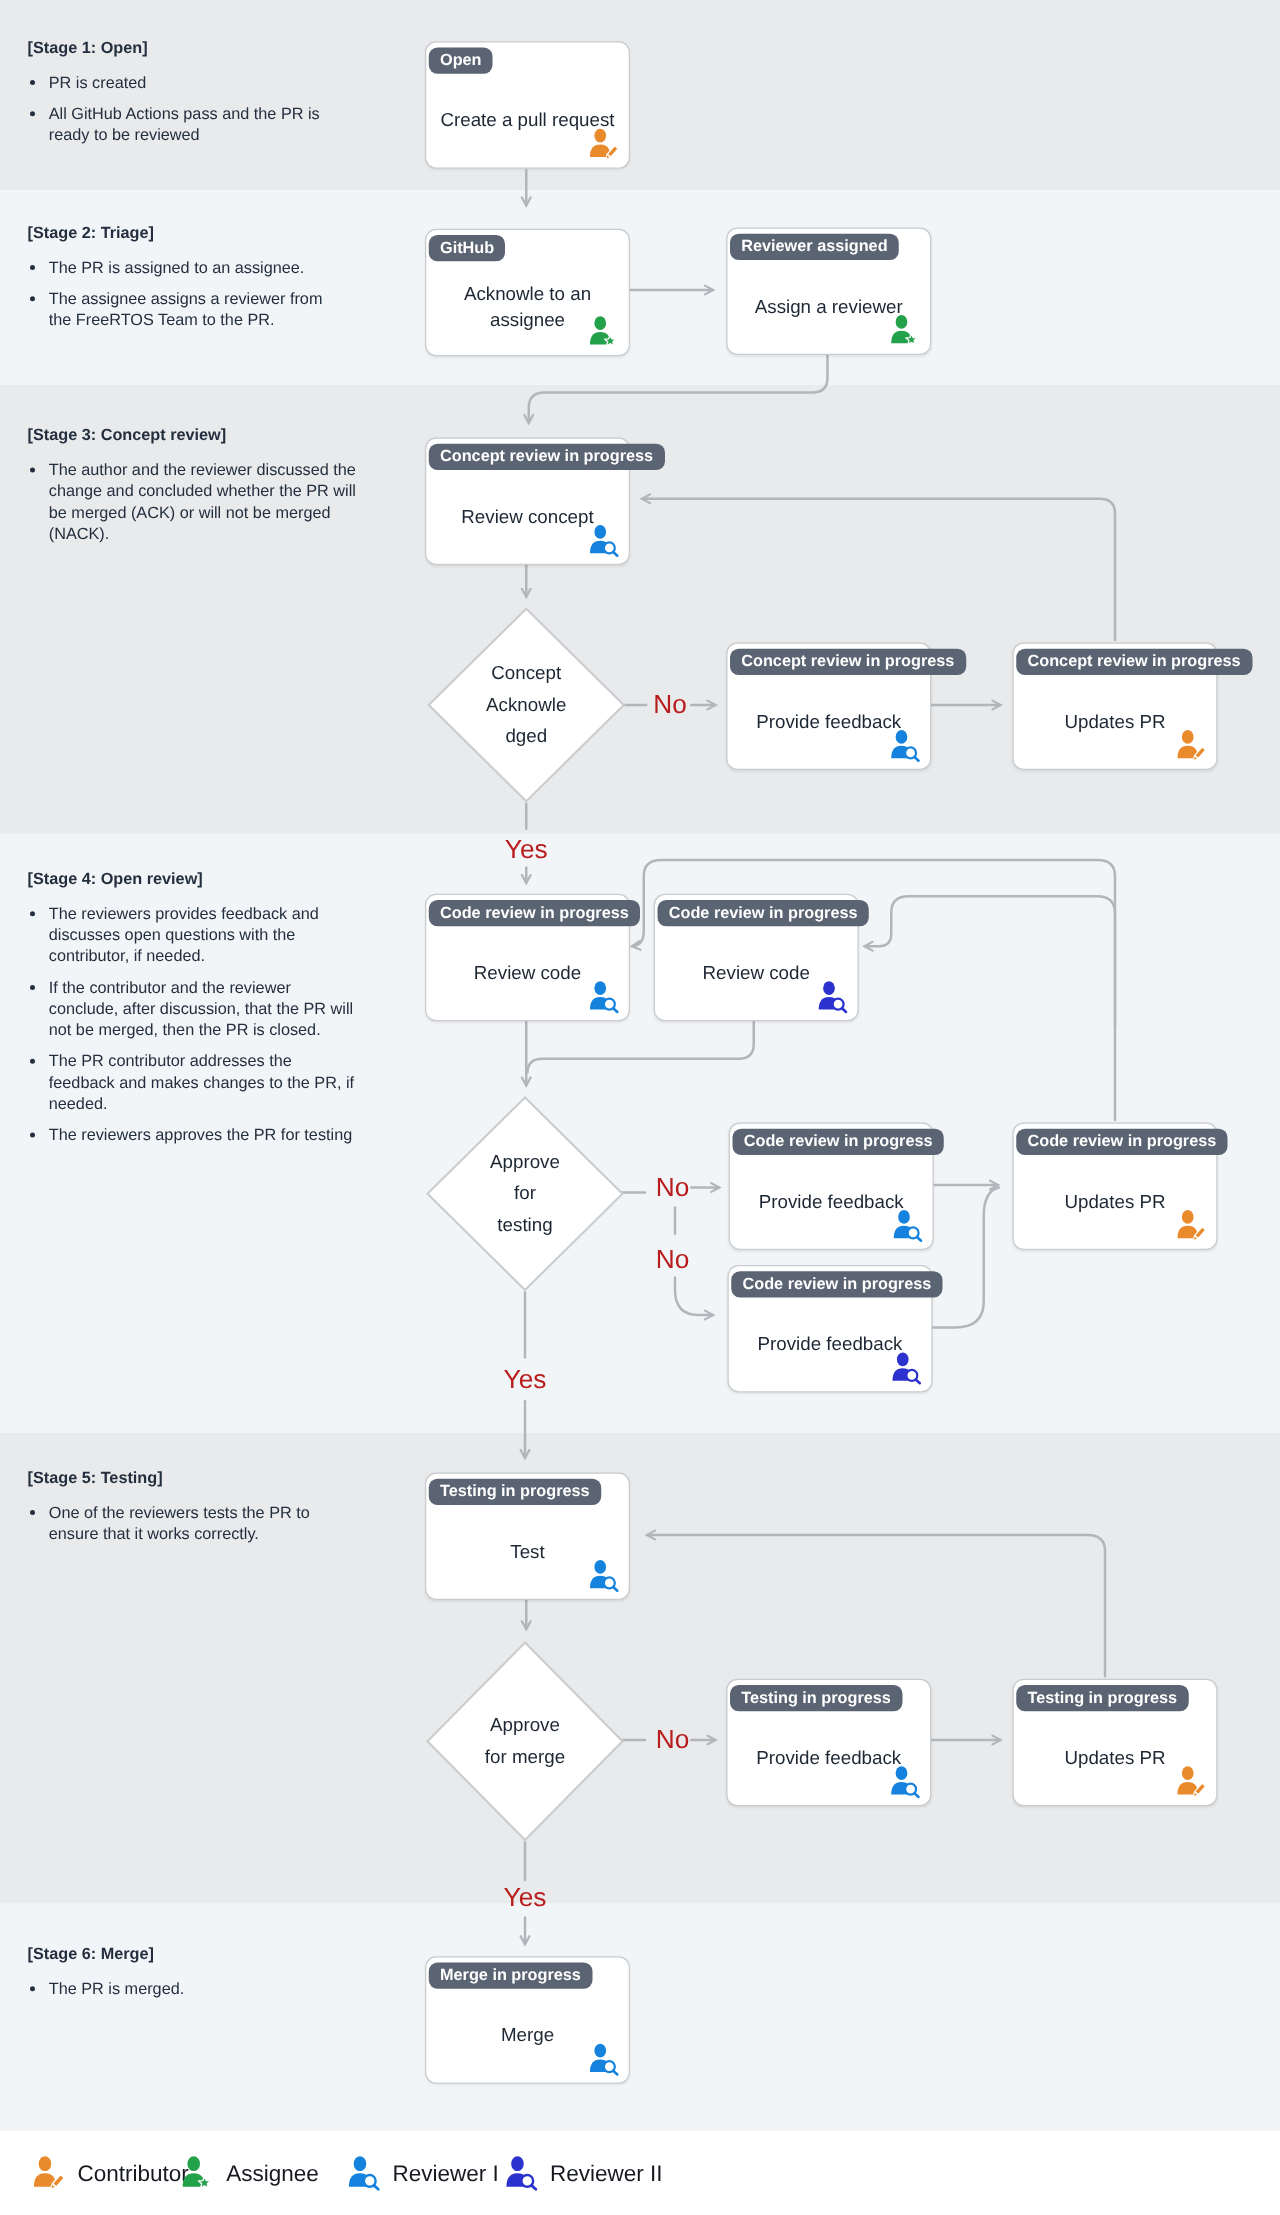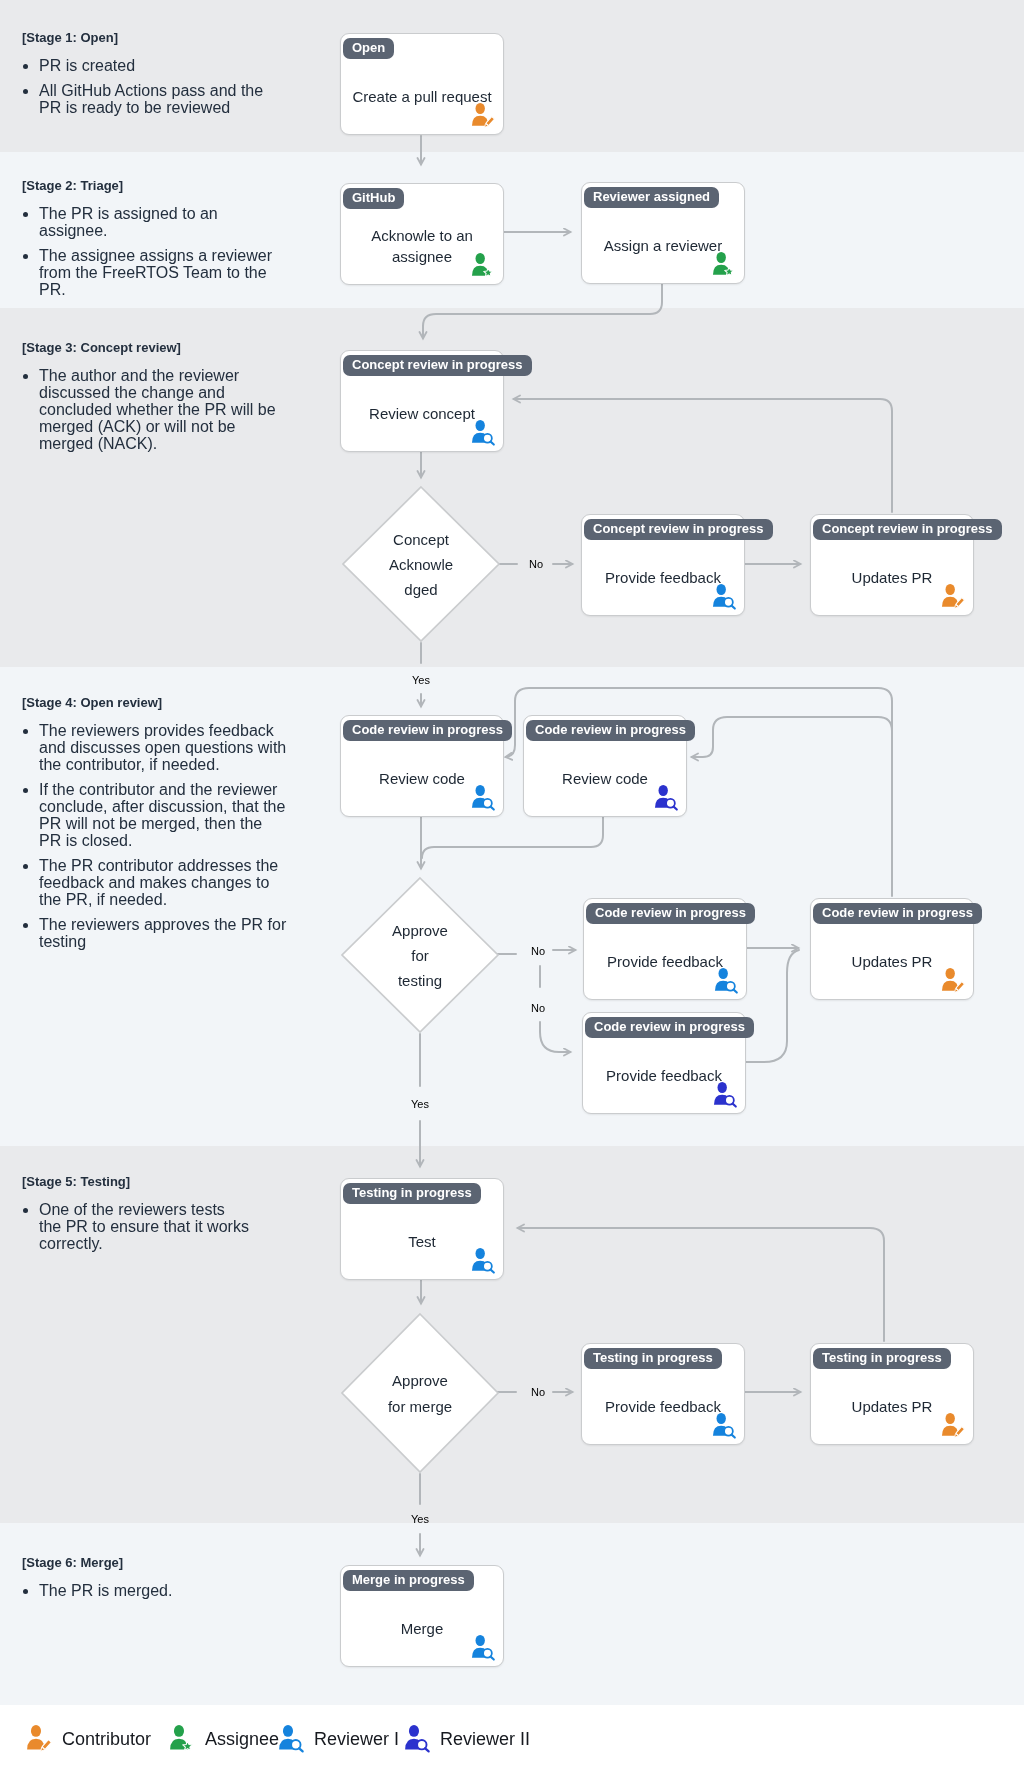--- a/index.html
+++ b/index.html
@@ -5,33 +5,33 @@
   html,body{margin:0;padding:0;background:#fff;}
   .canvas{position:relative;width:1024px;height:1772px;overflow:hidden;
           font-family:"Liberation Sans",sans-serif;background:#fff;}
   .band{position:absolute;left:0;width:1024px;}
   .band-gray{background:#e9eaec;}
   .band-light{background:#f2f5f8;}
   .band-white{background:#ffffff;}
   .stage-text{position:absolute;left:22px;color:#232f3e;}
   .stage-title{font-size:13px;font-weight:700;margin:0 0 12px 0;color:#232f3e;}
   .stage-bullets{margin:0;padding-left:17px;}
-  .stage-bullets li{font-size:16px;line-height:17px;margin-bottom:8px;color:#232f3e;}
+  .stage-bullets li{font-size:13px;line-height:17px;margin-bottom:8px;color:#232f3e;}
   .flow-svg{position:absolute;left:0;top:0;}
   .node{position:absolute;width:162px;height:100px;background:#fff;
         border:1.5px solid #caccce;border-radius:9px;
         box-shadow:0 1px 2px rgba(0,0,0,0.07);}
   .node-badge{position:absolute;top:4px;left:2px;background:#5b6472;color:#fff;
         font-size:13px;font-weight:700;padding:3px 9px 4px 9px;border-radius:7px;
         white-space:nowrap;line-height:14px;}
   .node-label{position:absolute;left:0;right:0;top:0;bottom:0;display:flex;
         align-items:center;justify-content:center;text-align:center;
         font-size:15px;line-height:21px;color:#1d2733;padding:24px 10px 0 10px;box-sizing:border-box;}
   .node-icon{position:absolute;right:7px;bottom:5px;width:26px;height:26px;}
-  .flow-label{position:absolute;transform:translate(-50%,-50%);font-size:11px;color:#000000;}
+  .flow-label{position:absolute;transform:translate(-50%,-50%);font-size:21px;color:#b91c1c;}
   .legend-item{position:absolute;display:flex;align-items:center;gap:9px;}
   .legend-icon{width:28px;height:28px;}
   .legend-label{font-size:18px;color:#16191f;}
   .diamond-text{font-size:15px;fill:#1d2733;}
 </style>
 </head>
 <body>
 
 <div class="canvas">
 
@@ -327,21 +327,21 @@
     <span class="legend-icon"><svg width="100%" height="100%" viewBox="0 0 24 25" style="overflow:visible">
           <ellipse cx="9.3" cy="5.3" rx="4.5" ry="5.3" fill="#e98a2c"></ellipse>
           <path d="M1.4 21.8 Q1.4 12.2 9.3 12.2 Q17.2 12.2 17.2 21.8 Z" fill="#e98a2c"></path>
           <g transform="rotate(42 17.5 19)">
             <rect x="15.7" y="12.6" width="3.6" height="8.6" rx="0.7" fill="#e98a2c" stroke="#fff" stroke-width="1"></rect>
             <path d="M15.7 21.6 L17.5 24.9 L19.3 21.6 Z" fill="#e98a2c" stroke="#fff" stroke-width="0.8"></path>
           </g>
         </svg></span>
     <span class="legend-label">Contributor</span>
   </div>
-  <div class="legend-item" style="left:168px;top:1725px">
+  <div class="legend-item" style="left:144px;top:1725px">
     <span class="legend-icon"><svg width="100%" height="100%" viewBox="0 0 24 25" style="overflow:visible">
           <ellipse cx="9.3" cy="5.3" rx="4.5" ry="5.3" fill="#24a14b"></ellipse>
           <path d="M1.4 21.8 Q1.4 12.2 9.3 12.2 Q17.2 12.2 17.2 21.8 Z" fill="#24a14b"></path>
           <path d="M17 14.6 L18.3 17.4 L21.3 17.7 L19 19.7 L19.7 22.7 L17 21.1 L14.3 22.7 L15 19.7 L12.7 17.7 L15.7 17.4 Z" fill="#24a14b" stroke="#fff" stroke-width="1" stroke-linejoin="round"></path>
         </svg></span>
     <span class="legend-label">Assignee</span>
   </div>
   <div class="legend-item" style="left:277px;top:1725px">
     <span class="legend-icon"><svg width="100%" height="100%" viewBox="0 0 24 25" style="overflow:visible">
           <ellipse cx="9.3" cy="5.3" rx="4.5" ry="5.3" fill="#1583dd"></ellipse>

